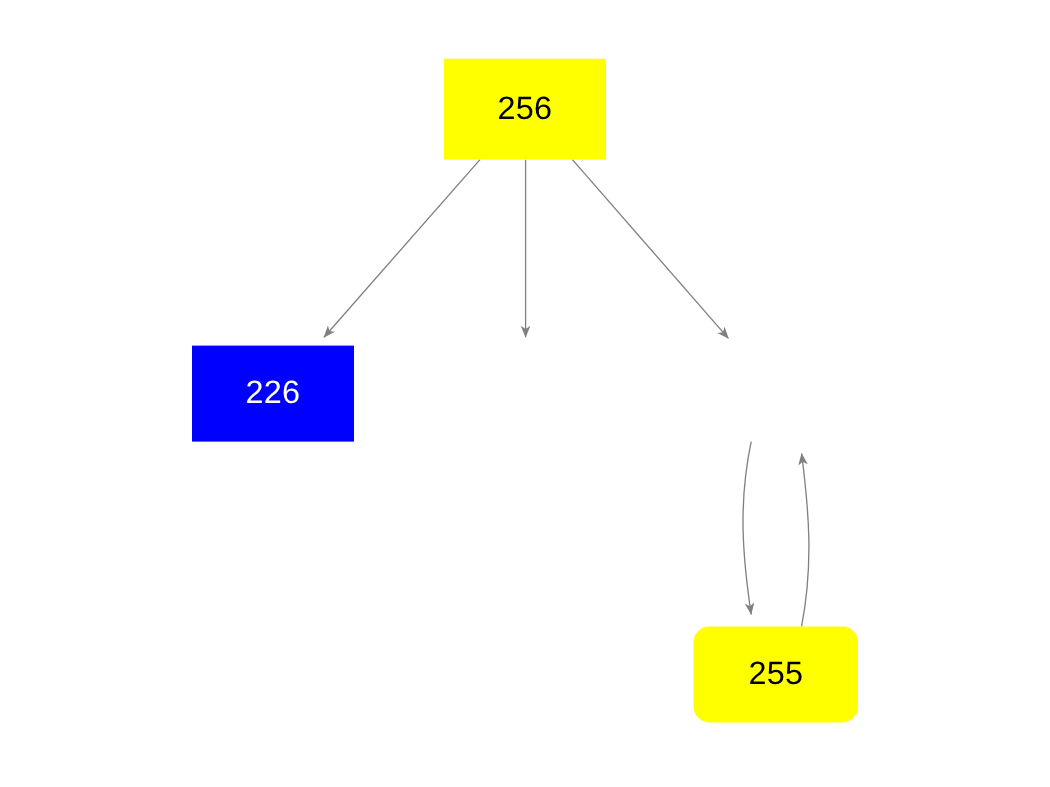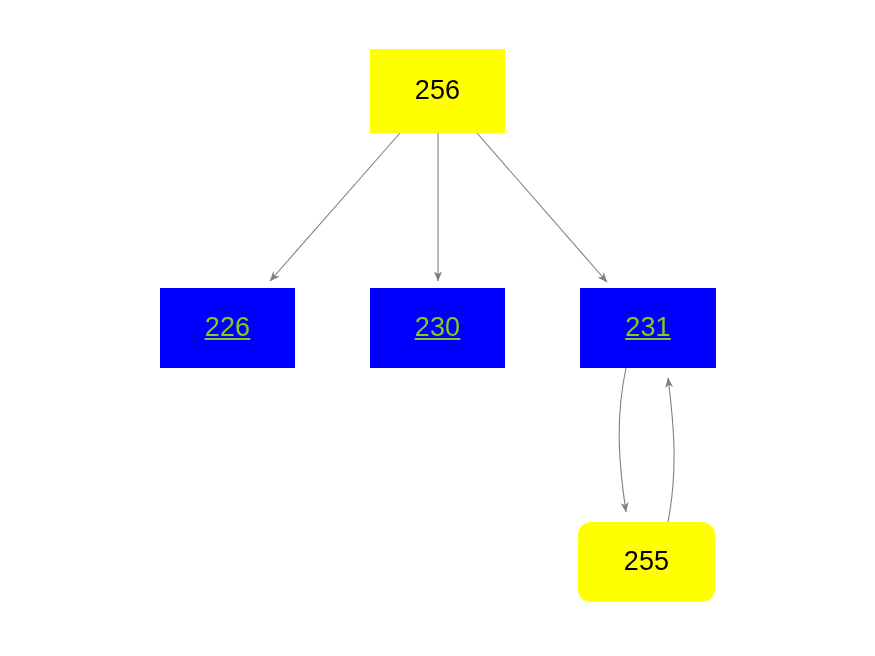--- a/index.html
+++ b/index.html
@@ -37,22 +37,21 @@
   .node-label {
     display: block;
     transform: translateY(-1px);
   }
   .node-yellow {
     background: #ffff00;
     color: #000000;
   }
   .node-blue {
     background: #0000ff;
-    color: #84cc16;
-    text-decoration: underline;
+    color: #ffffff;
   }
 </style>
 </head>
 <body>
 
 <div id="canvas">
 
   <svg id="edge-layer" viewBox="0 0 875 656" xmlns="http://www.w3.org/2000/svg">
     <defs>
       <marker id="arrow" markerWidth="12" markerHeight="12" refX="9.5" refY="4" orient="auto" markerUnits="userSpaceOnUse">
@@ -82,25 +81,19 @@
   </svg>
 
   <div class="node node-yellow" style="left:370px; top:49px; width:135px; height:84px;">
     <span class="node-label">256</span>
   </div>
 
   <div class="node node-blue" style="left:160px; top:288px; width:135px; height:80px;">
     <span class="node-label">226</span>
   </div>
 
-  <div class="node node-blue" style="left:370px; top:288px; width:135px; height:80px;">
-    <span class="node-label">230</span>
-  </div>
 
-  <div class="node node-blue" style="left:580px; top:288px; width:136px; height:80px;">
-    <span class="node-label">231</span>
-  </div>
 
   <div class="node node-yellow" style="left:578px; top:522px; width:137px; height:80px;border-radius:13px;">
     <span class="node-label">255</span>
   </div>
 
 </div>
 
 </body></html>

